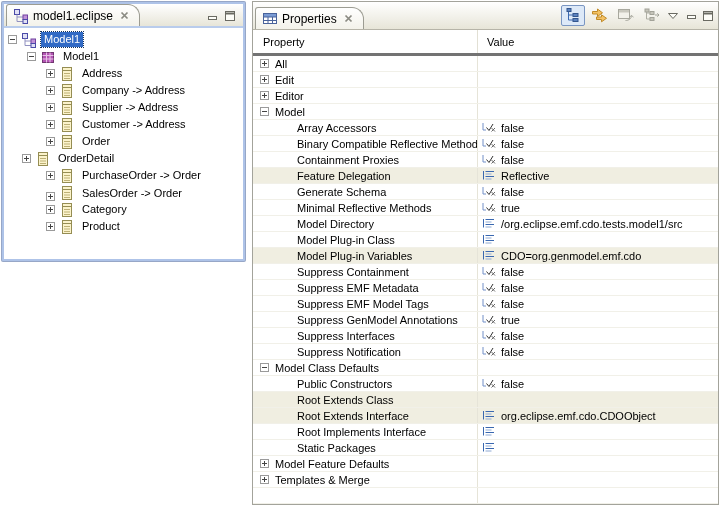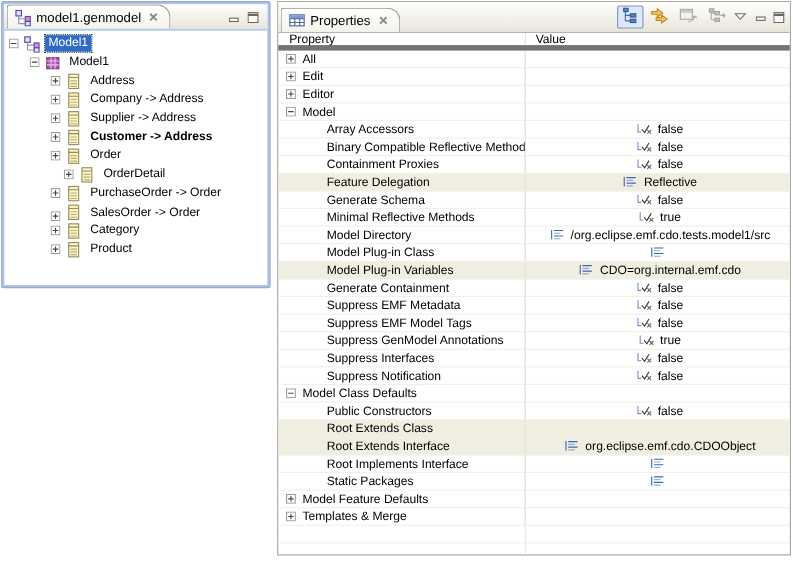--- a/index.html
+++ b/index.html
@@ -56,52 +56,52 @@
   }
   .props-tabbar { height:28px; border-bottom:1px solid #b6b4a8;gap:28px; }
   .toolbar { margin-left:auto; display:flex; align-items:center; gap:2px; padding:0 4px 3px 0; }
   .tbtn {
     width:24px; height:21px; display:inline-flex; align-items:center; justify-content:center;
     border:1px solid transparent; border-radius:2px;
   }
   .tbtn.selected { border-color:#7a96c2; background:#dde9f8; }
   .tbtn.menu { width:16px; }
 
-  .grid-header { height:16px; display:flex; border-bottom:5px solid #737373; flex:none; }
+  .grid-header { height:26px; display:flex; border-bottom:3px solid #737373; flex:none; }
   .grid-header .col1 { width:225px; flex:none; display:flex; align-items:center; padding-left:10px; border-right:1px solid #e2e0d4; }
   .grid-header .col2 { flex:1; display:flex; align-items:center; padding-left:9px; }
 
   .grid-rows {
     flex:1; overflow:hidden;
     background:linear-gradient(#e6e4d8,#e6e4d8) 224px 0 / 1px 100% no-repeat;
   }
   .prow { display:flex; height:16px; border-bottom:1px solid #f1f0e8; }
   .prow.highlight { background:#f0eee1; }
   .pcell { width:225px; flex:none; display:flex; align-items:center; overflow:hidden; white-space:nowrap; border-right:1px solid #e6e4d8; }
   .prow.cat .pcell { padding-left:7px; gap:6px; }
   .prow.propr .pcell { padding-left:44px; }
-  .vcell { flex:1; display:flex; align-items:center; gap:4px; padding-left:3px; overflow:hidden; white-space:nowrap;justify-content:center; }
+  .vcell { flex:1; display:flex; align-items:center; gap:4px; padding-left:3px; overflow:hidden; white-space:nowrap; }
   .vicon { width:16px; flex:none; display:inline-flex; }
   .cat-expander { width:9px; height:9px; flex:none; display:inline-flex; }
 </style>
 </head>
 <body>
 
 <div class="editor-panel">
   <div class="tabbar editor-tabbar">
     <div class="tab">
       <span class="ticon">
           <svg width="16" height="16">
             <rect x="1.5" y="1.5" width="5" height="5" fill="#e0e0f4" stroke="#4a4aa8"></rect>
             <path d="M4 6.5 V13.5 M4 9 H10 M4 13.5 H10" fill="none" stroke="#9090c0"></path>
             <rect x="10" y="7" width="4.5" height="4.5" fill="#c092d8" stroke="#7040a0"></rect>
             <rect x="10" y="11.5" width="4.5" height="4" fill="#e0e0f4" stroke="#4a4aa8"></rect>
           </svg>
         </span>
-      <span>model1.genmodel</span>
+      <span>model1.eclipse</span>
       <span class="tclose">
           <svg width="9" height="9">
             <path d="M1.5 1.5 L7.5 7.5 M7.5 1.5 L1.5 7.5" stroke="#8a8a82" stroke-width="1.7"></path>
           </svg>
         </span>
     </div>
     <div class="winbtns">
       <span class="winbtn">
           <svg width="10" height="9">
             <rect x="0.5" y="4.5" width="8" height="3" fill="#fdfdf8" stroke="#6a6a62"></rect>
@@ -189,21 +189,21 @@
         </span>
         <span class="tree-icon">
           <svg width="16" height="16">
             <rect x="3.5" y="1.5" width="9" height="13" fill="#fbf3cb" stroke="#958d53"></rect>
             <path d="M3.5 4.5 H12.5" stroke="#958d53"></path>
             <path d="M5 7.5 H11 M5 10 H11 M5 12.5 H11" stroke="#bdb075"></path>
           </svg>
         </span>
         <span class="tree-label">Supplier -&gt; Address</span>
       </div>
-      <div class="tree-row" style="padding-left: 42px; font-weight: bold;">
+      <div class="tree-row" style="padding-left: 42px;">
         <span class="tree-expander">
           <svg width="9" height="9">
             <rect x="0.5" y="0.5" width="8" height="8" fill="#fff" stroke="#9a9a9a"></rect>
             <path d="M2 4.5 H7 M4.5 2 V7" stroke="#444"></path>
           </svg>
         </span>
         <span class="tree-icon">
           <svg width="16" height="16">
             <rect x="3.5" y="1.5" width="9" height="13" fill="#fbf3cb" stroke="#958d53"></rect>
             <path d="M3.5 4.5 H12.5" stroke="#958d53"></path>
@@ -221,21 +221,21 @@
         </span>
         <span class="tree-icon">
           <svg width="16" height="16">
             <rect x="3.5" y="1.5" width="9" height="13" fill="#fbf3cb" stroke="#958d53"></rect>
             <path d="M3.5 4.5 H12.5" stroke="#958d53"></path>
             <path d="M5 7.5 H11 M5 10 H11 M5 12.5 H11" stroke="#bdb075"></path>
           </svg>
         </span>
         <span class="tree-label">Order</span>
       </div>
-      <div class="tree-row" style="padding-left: 54px;">
+      <div class="tree-row" style="padding-left: 18px;">
         <span class="tree-expander">
           <svg width="9" height="9">
             <rect x="0.5" y="0.5" width="8" height="8" fill="#fff" stroke="#9a9a9a"></rect>
             <path d="M2 4.5 H7 M4.5 2 V7" stroke="#444"></path>
           </svg>
         </span>
         <span class="tree-icon">
           <svg width="16" height="16">
             <rect x="3.5" y="1.5" width="9" height="13" fill="#fbf3cb" stroke="#958d53"></rect>
             <path d="M3.5 4.5 H12.5" stroke="#958d53"></path>
@@ -566,26 +566,26 @@
           <span>Model Plug-in Variables</span>
         </div>
         <div class="vcell">
           <span class="vicon">
             <svg width="16" height="11">
               <path d="M2.5 1 V9.5" stroke="#3a68b0"></path>
               <path d="M4.5 1.5 H13 M4.5 6.5 H13" stroke="#3a68b0"></path>
               <path d="M4.5 4 H10.5 M4.5 9 H10.5" stroke="#8faad4"></path>
             </svg>
           </span>
-          <span>CDO=org.internal.emf.cdo</span>
-        </div>
-      </div>
-      <div class="prow propr">
-        <div class="pcell">
-          <span>Generate Containment</span>
+          <span>CDO=org.genmodel.emf.cdo</span>
+        </div>
+      </div>
+      <div class="prow propr">
+        <div class="pcell">
+          <span>Suppress Containment</span>
         </div>
         <div class="vcell">
           <span class="vicon">
             <svg width="16" height="11">
               <path d="M2 1 V8 H5" fill="none" stroke="#7290c8"></path>
               <path d="M5.5 5.5 L8 8.5 L12 2" fill="none" stroke="#333"></path>
               <path d="M10.5 6 L14 9.5 M14 6 L10.5 9.5" stroke="#666"></path>
             </svg>
           </span>
           <span>false</span>

